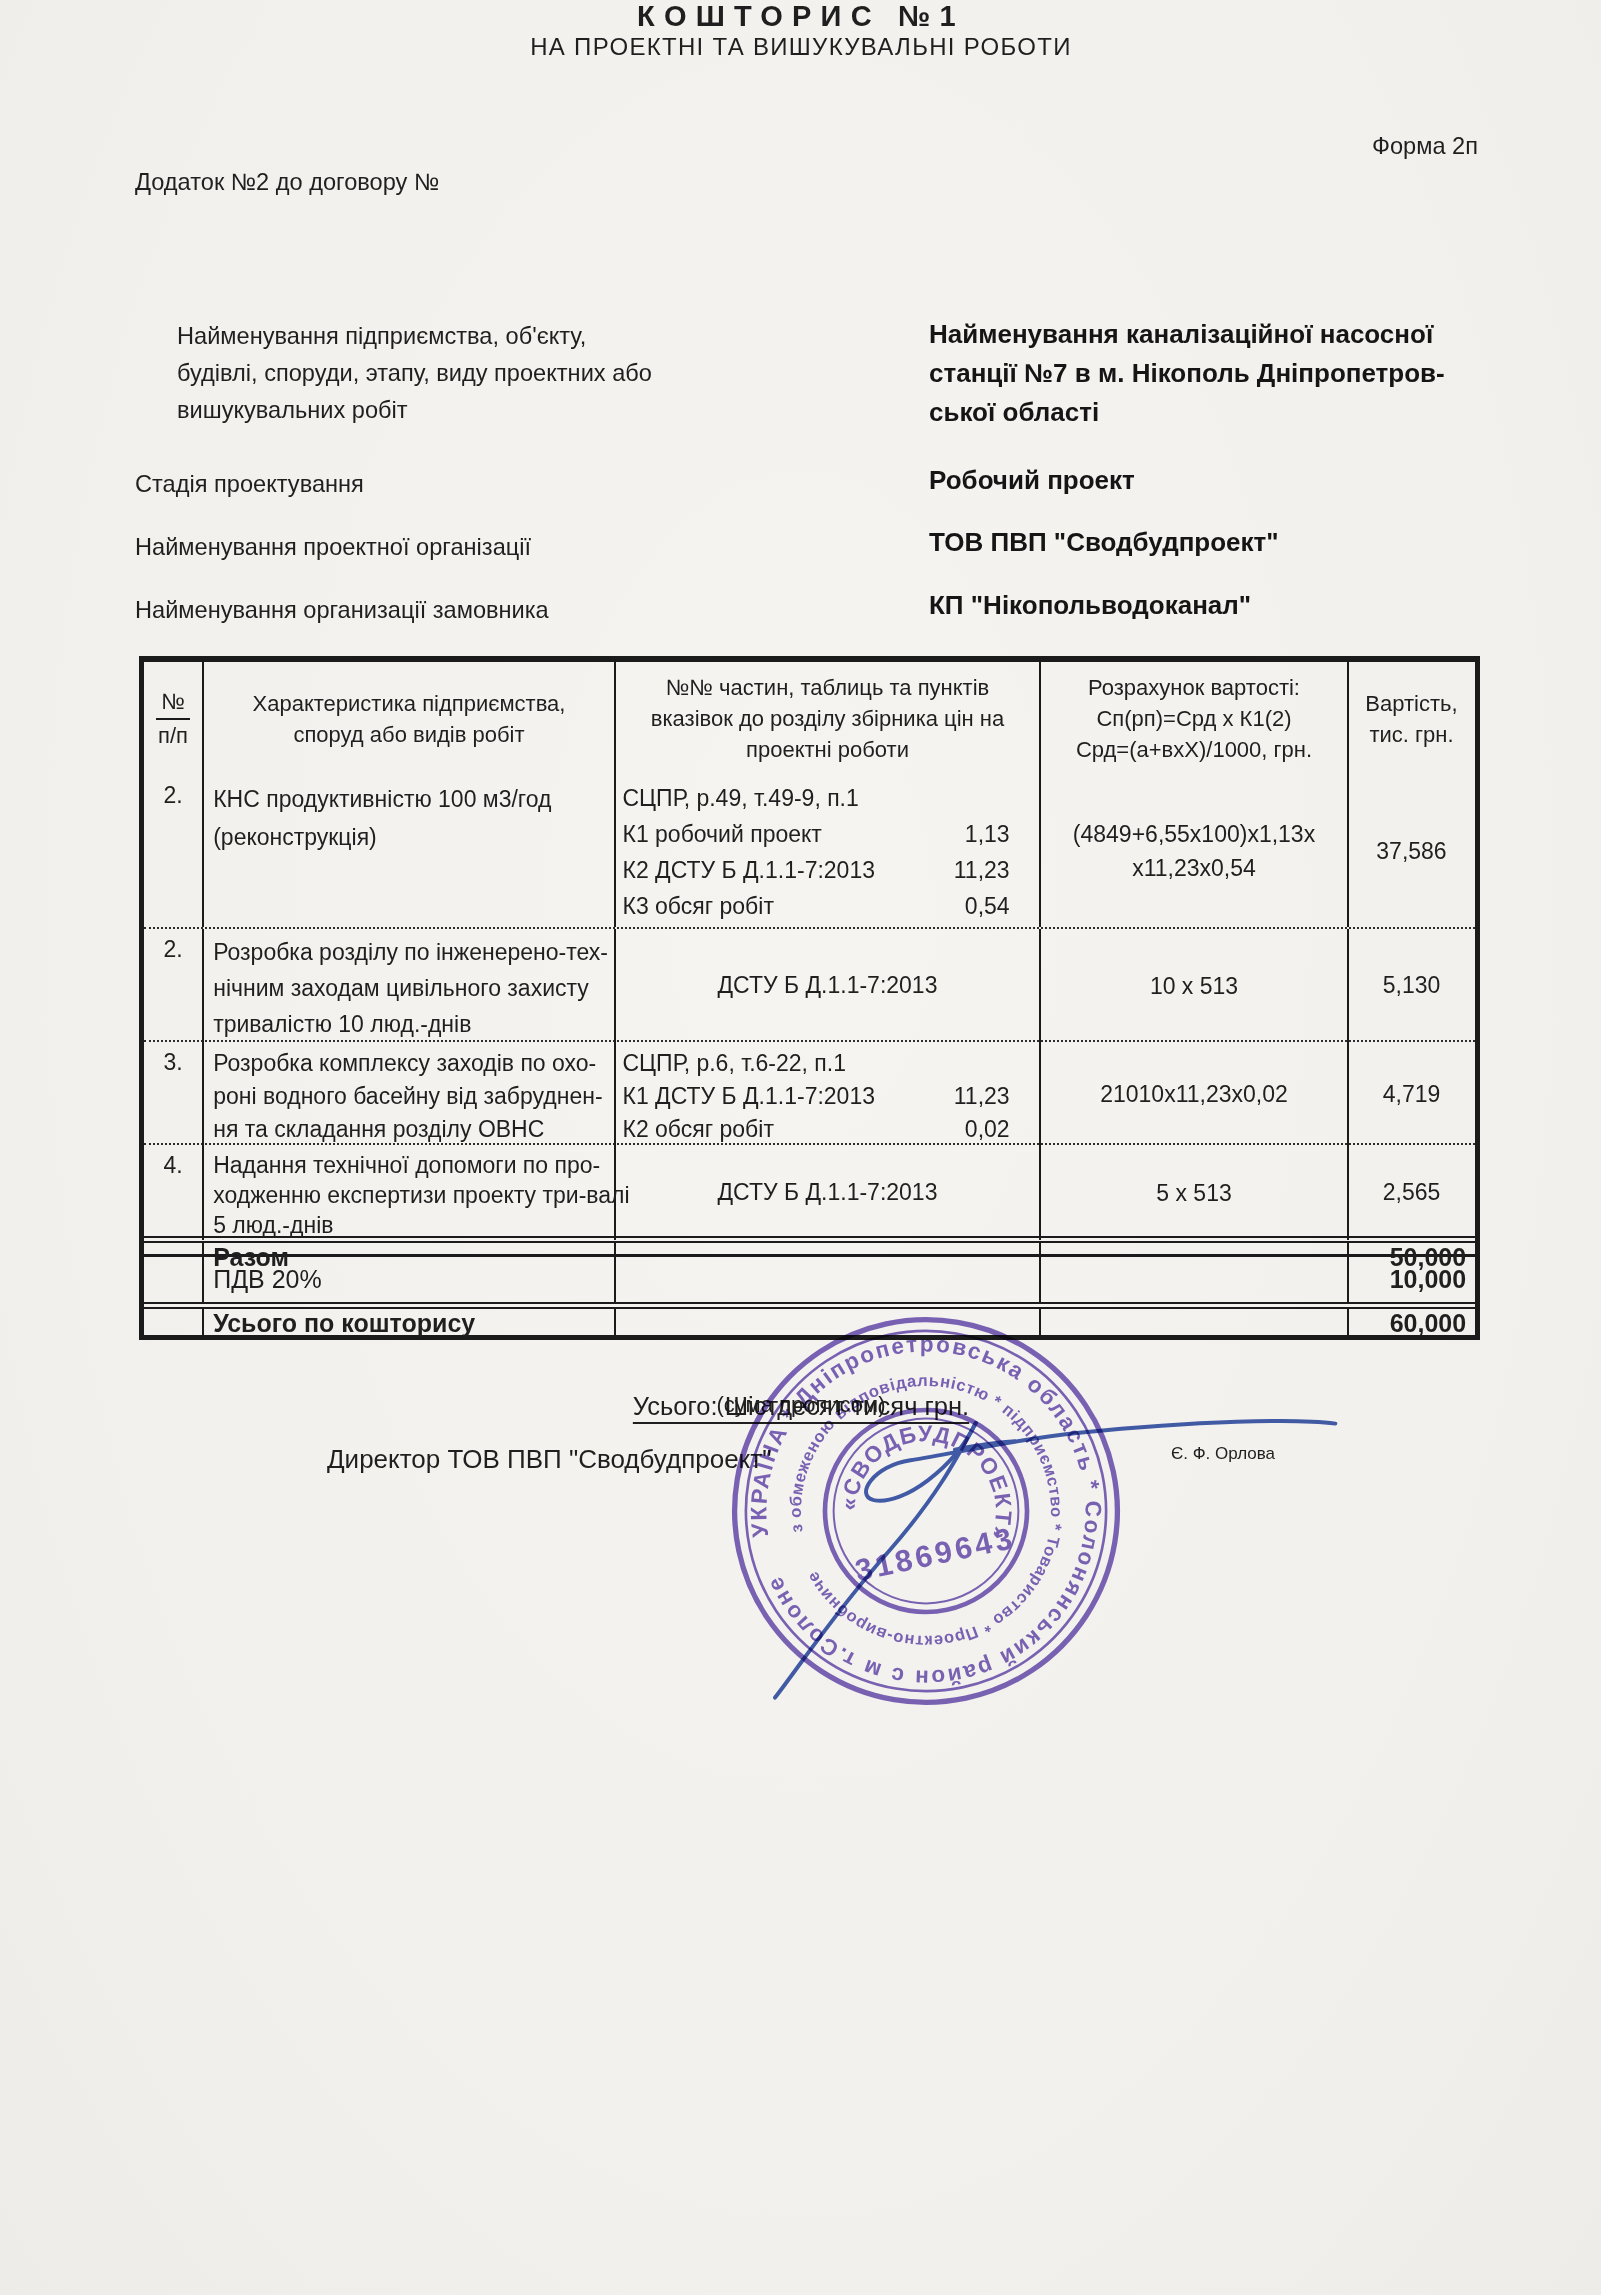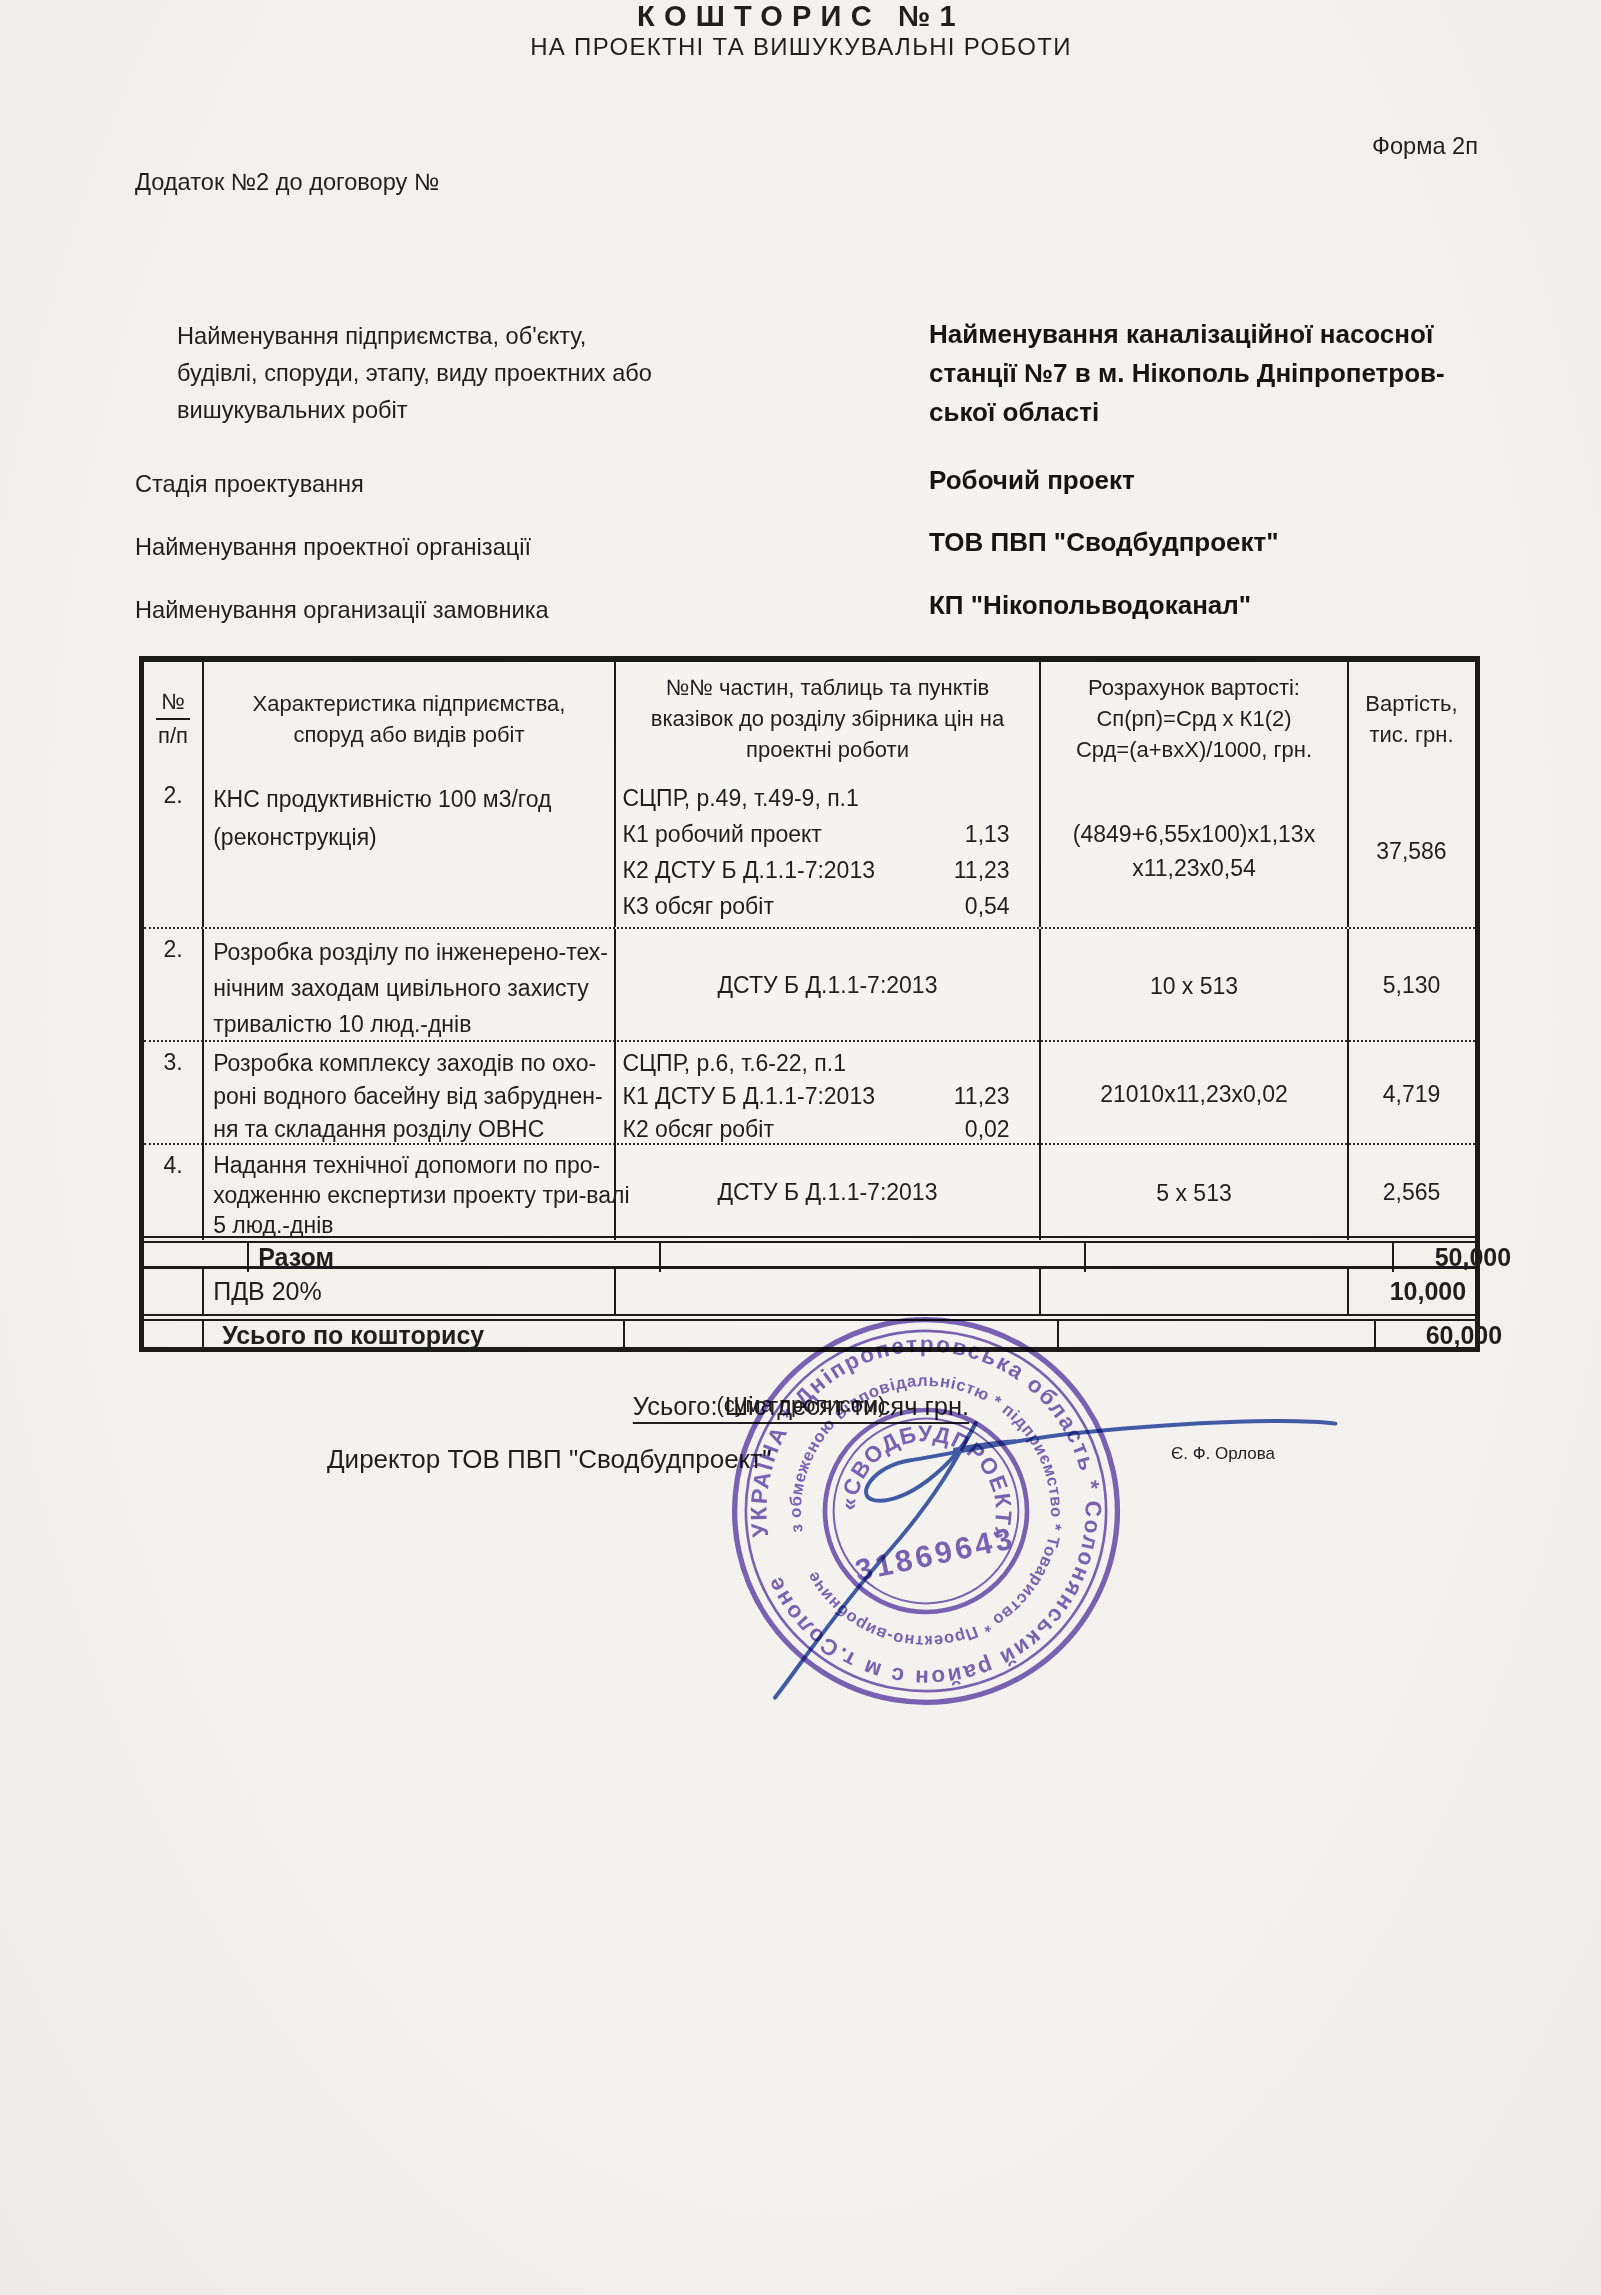--- a/index.html
+++ b/index.html
@@ -45,23 +45,23 @@
   .r3 .cdesc div { line-height:33px; }
   .r4 .cdesc div { line-height:30px; }
   .csec { padding:5.2px 0 0 6.5px; }
   .secline { display:flex; justify-content:space-between; padding-right:29.4px; }
   .r1 .secline { line-height:36px; }
   .r3 .secline { line-height:33px; }
   .csec-center, .ccalc, .ccost { display:flex; flex-direction:column; justify-content:center; align-items:center; text-align:center; }
   .ccalc div { line-height:34px; white-space:nowrap; }
   .srow { font-size:25px; }
   .srow .c { display:flex; align-items:center; }
-  .s1 { height:30px; border-top:7.2px double #1b1b1b;padding-left:45px; }
+  .s1 { height:18px; border-top:7.2px double #1b1b1b; }
   .s2 { height:48px; border-top:3.3px solid #1b1b1b; }
-  .s3 { height:33px; border-top:7.9px double #1b1b1b;gap:9px; }
+  .s3 { height:33px; border-top:7.9px double #1b1b1b; }
   .slabel { padding-left:9.2px; }
   .bold { font-weight:bold; }
   .sval { justify-content:flex-end; padding-right:7.9px; font-weight:bold; }
 
   
   .total-words { position:absolute; left:0; right:0; top:1352px; text-align:center; font-size:25.5px;margin-top:40px; }
   .total-words span { text-decoration:underline; text-underline-offset:6.5px; text-decoration-thickness:2px; }
   .total-note { position:absolute; left:0; right:0; top:1392px; text-align:center; font-size:22px; }
   .director { left:327px; top:1444px; font-size:26px; }
   .director-name { left:1171px; top:1444px; font-size:17px; }

